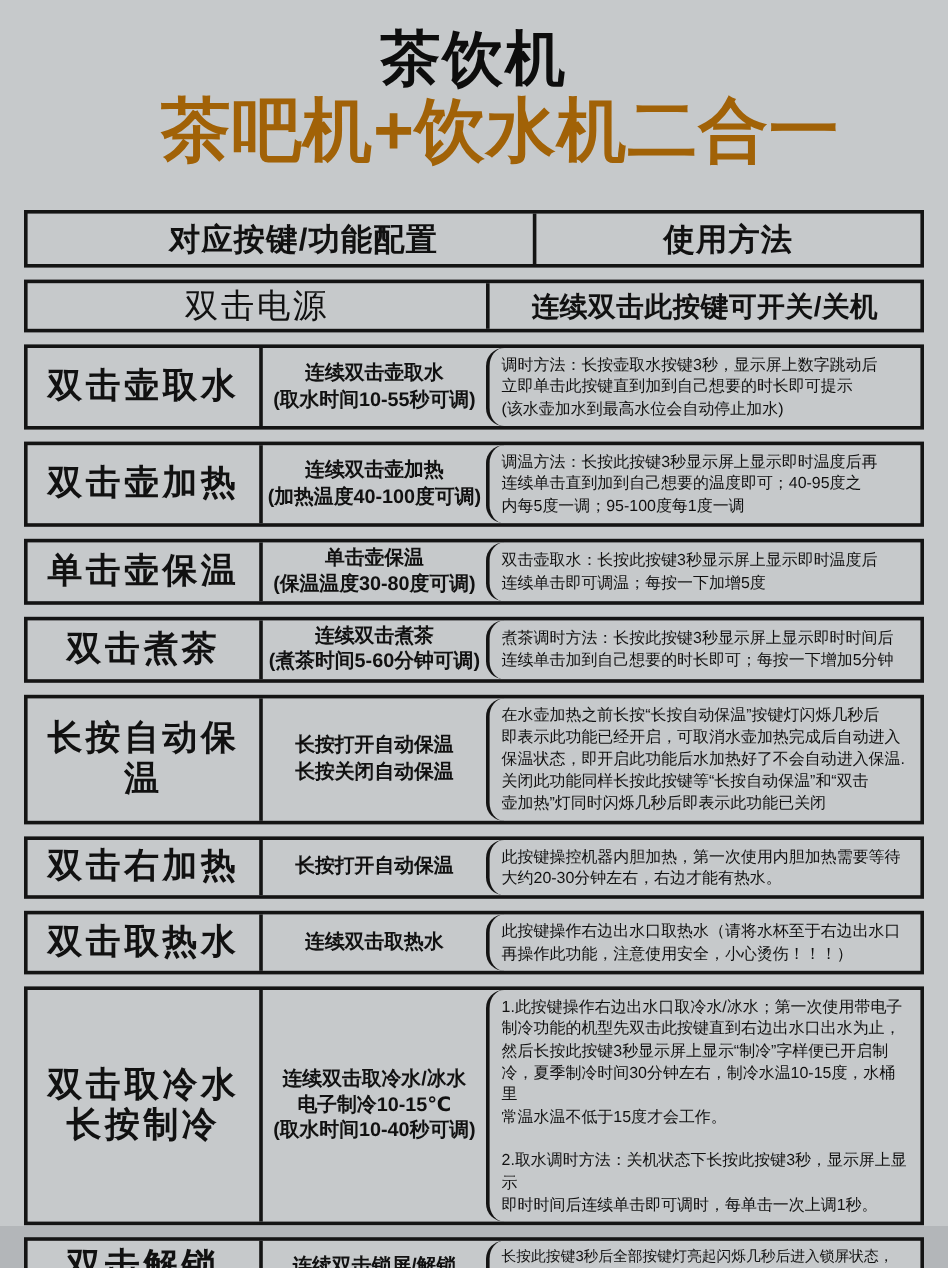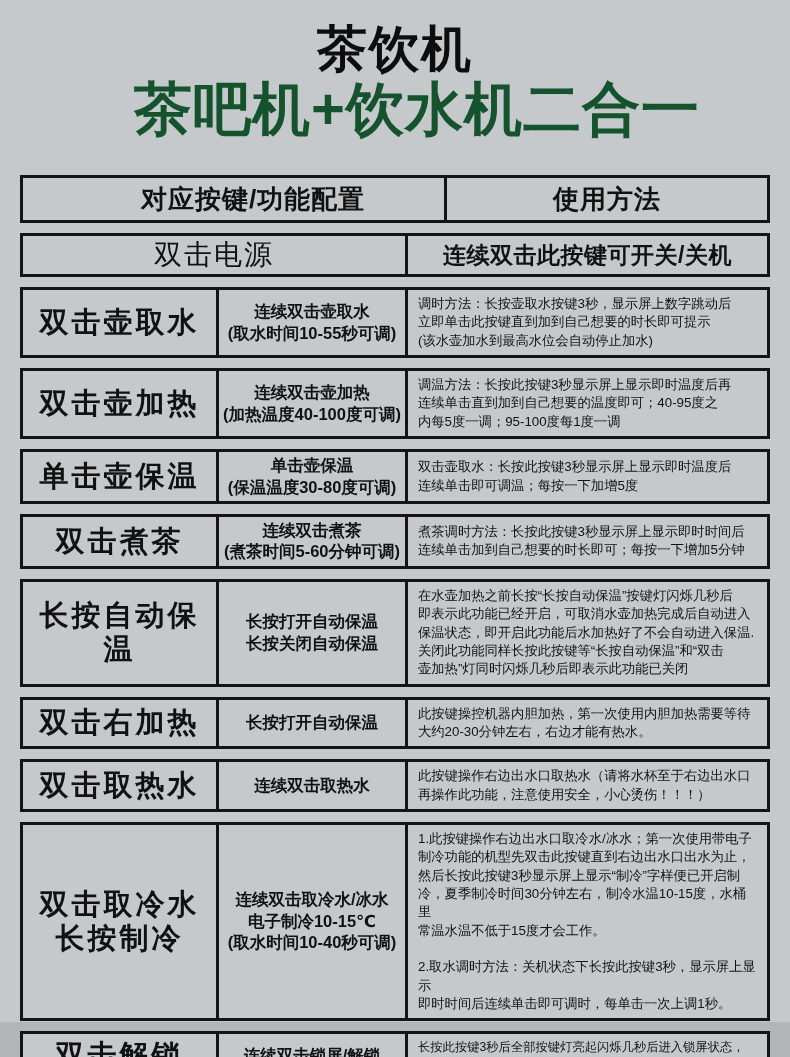--- a/index.html
+++ b/index.html
@@ -15,21 +15,21 @@
   .page { width: 790px; height: 743px; position: relative; }
 
   
   .title-block { text-align: center; padding-top: 22px; }
   .title-line1 {
     font-size: 50px; font-weight: 900; letter-spacing: 2px; line-height: 1.1;
     color: #0d0d0d;
   }
   .title-line2 {
     font-size: 58px; font-weight: 900; letter-spacing: 1px; line-height: 1.12;
-    color: #14532d;
+    color: #a16207;
     margin-left: 44px;
   }
 
   
   .table {
     position: absolute; left: 20px; top: 175px; width: 750px;
     display: flex; flex-direction: column; gap: 10px;
   }
   .row {
     display: flex; align-items: stretch;
@@ -41,21 +41,21 @@
     white-space: pre-line;
   }
   .c1 { width: 193px; flex: 0 0 auto; text-align: center;
         font-size: 29px; font-weight: 900; letter-spacing: 3px; line-height: 1.15;
         padding: 2px 4px; border-radius: 13px; }
   .c2 { width: 189px; flex: 0 0 auto; text-align: center;
         border-left: 3px solid #141414;
         font-size: 16.5px; font-weight: 700; line-height: 1.3; padding: 3px 2px; }
   .c3 { flex: 1 1 auto; text-align: left; justify-content: flex-start;
         border-left: 3px solid #141414;
-        font-size: 13.3px; font-weight: 400; line-height: 1.38; padding: 5px 8px 5px 10px; }
+        font-size: 13.3px; font-weight: 400; line-height: 1.38; padding: 5px 8px 5px 10px; border-radius: 15px; }
 
   
   .r-header .cA {
     width: 382px; flex: 0 0 auto; font-size: 26px; font-weight: 900; letter-spacing: 1px;
   }
   .r-header .cB {
     flex: 1 1 auto; border-left: 3px solid #141414; font-size: 26px; font-weight: 900; letter-spacing: 1px;
   }
 
   

